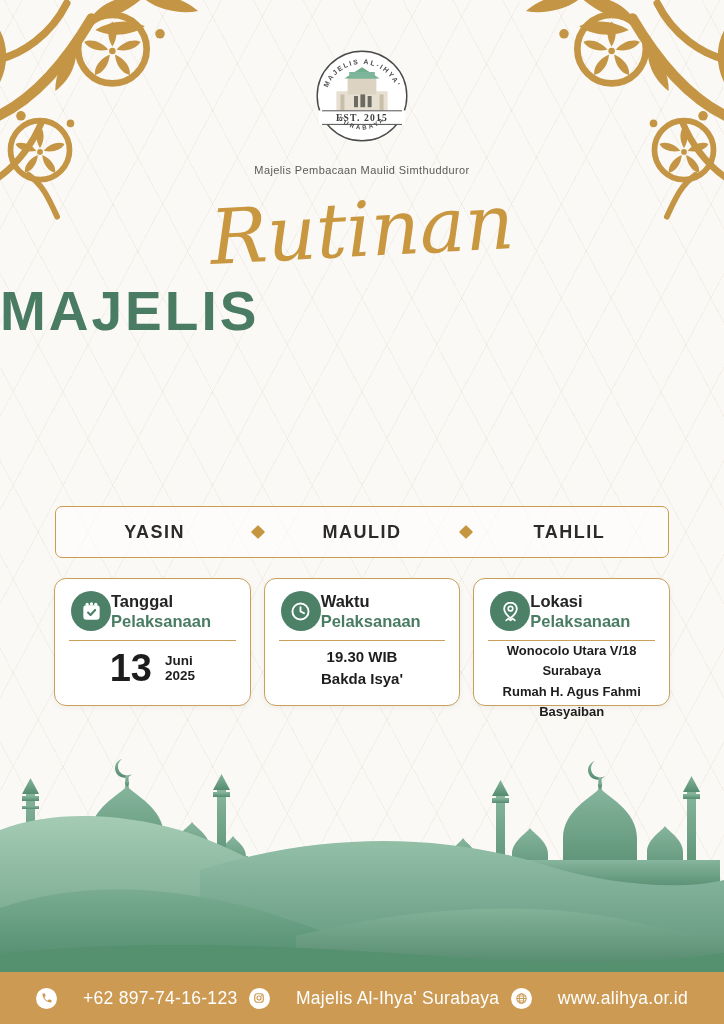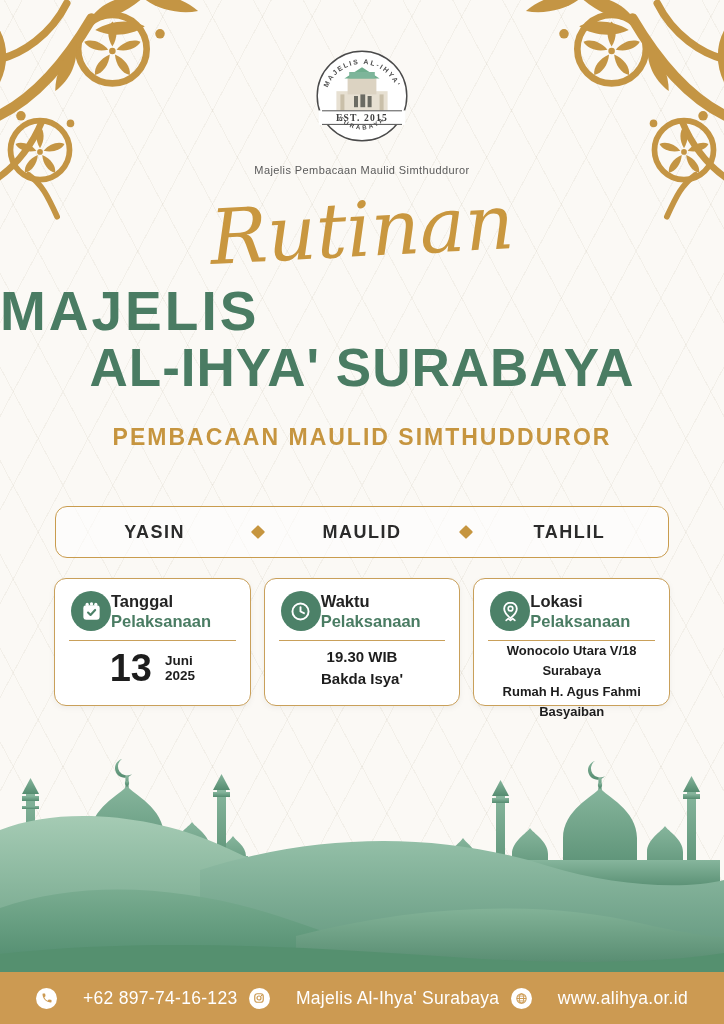--- a/index.html
+++ b/index.html
@@ -26,21 +26,21 @@
     font-size:76px;line-height:1;color:#C9973F;transform:rotate(-3deg);}
   .h1a{position:absolute;top:284px;left:0;width:724px;text-align:left;
     font-size:55px;font-weight:800;letter-spacing:3px;color:#4A7C63;line-height:1;}
   .h1b{position:absolute;top:341px;left:0;width:724px;text-align:center;
     font-size:53px;font-weight:800;letter-spacing:1px;color:#4A7C63;line-height:1;}
   .subtitle{position:absolute;top:424px;left:0;width:724px;text-align:center;
     font-size:23px;font-weight:700;letter-spacing:2px;color:#C6953F;}
 
   
   .pill{position:absolute;top:506px;left:55px;right:55px;height:50px;
-    border:1.6px solid #C99C4E;border-radius:12px;background:rgba(255,255,255,.55);
+    border:1.6px solid #C99C4E;border-radius:7px;background:rgba(255,255,255,.55);
     display:flex;align-items:center;justify-content:center;}
   .pill .ag{flex:1;text-align:center;font-size:18px;font-weight:700;
     letter-spacing:1.5px;color:#2b2b2b;}
   .diamond{width:10px;height:10px;background:#C6953F;transform:rotate(45deg);border-radius:1px;flex:0 0 auto;}
 
   
   .cards{position:absolute;top:578px;left:54px;right:54px;display:flex;gap:13px;}
   .card{flex:1;height:128px;background:#ffffff;border:1.3px solid #C9A05A;
     border-radius:12px;box-shadow:0 2px 6px rgba(0,0,0,.05);
     padding:12px 10px 10px;box-sizing:border-box;display:flex;flex-direction:column;}
@@ -161,22 +161,20 @@
       </text>
       <text font-family="Liberation Sans, sans-serif" font-size="7.6" font-weight="700" fill="#4a4a4a" letter-spacing="3">
         <textPath href="#arcBottom" startOffset="50%" text-anchor="middle">SURABAYA</textPath>
       </text>
     </svg>
     <div class="logo-caption">Majelis Pembacaan Maulid Simthudduror</div>
   </div>
 
   <div class="script">Rutinan</div>
   <div class="h1a">MAJELIS</div>
-  <div class="h1b">AL-IHYA' SURABAYA</div>
-  <div class="subtitle">PEMBACAAN MAULID SIMTHUDDUROR</div>
 
   <div class="pill">
     <span class="ag">YASIN</span>
     <span class="diamond"></span>
     <span class="ag">MAULID</span>
     <span class="diamond"></span>
     <span class="ag">TAHLIL</span>
   </div>
 
   <div class="cards">

